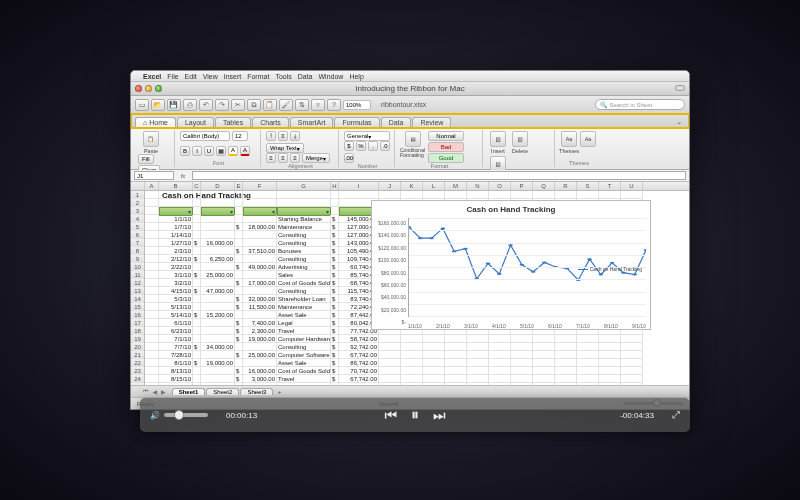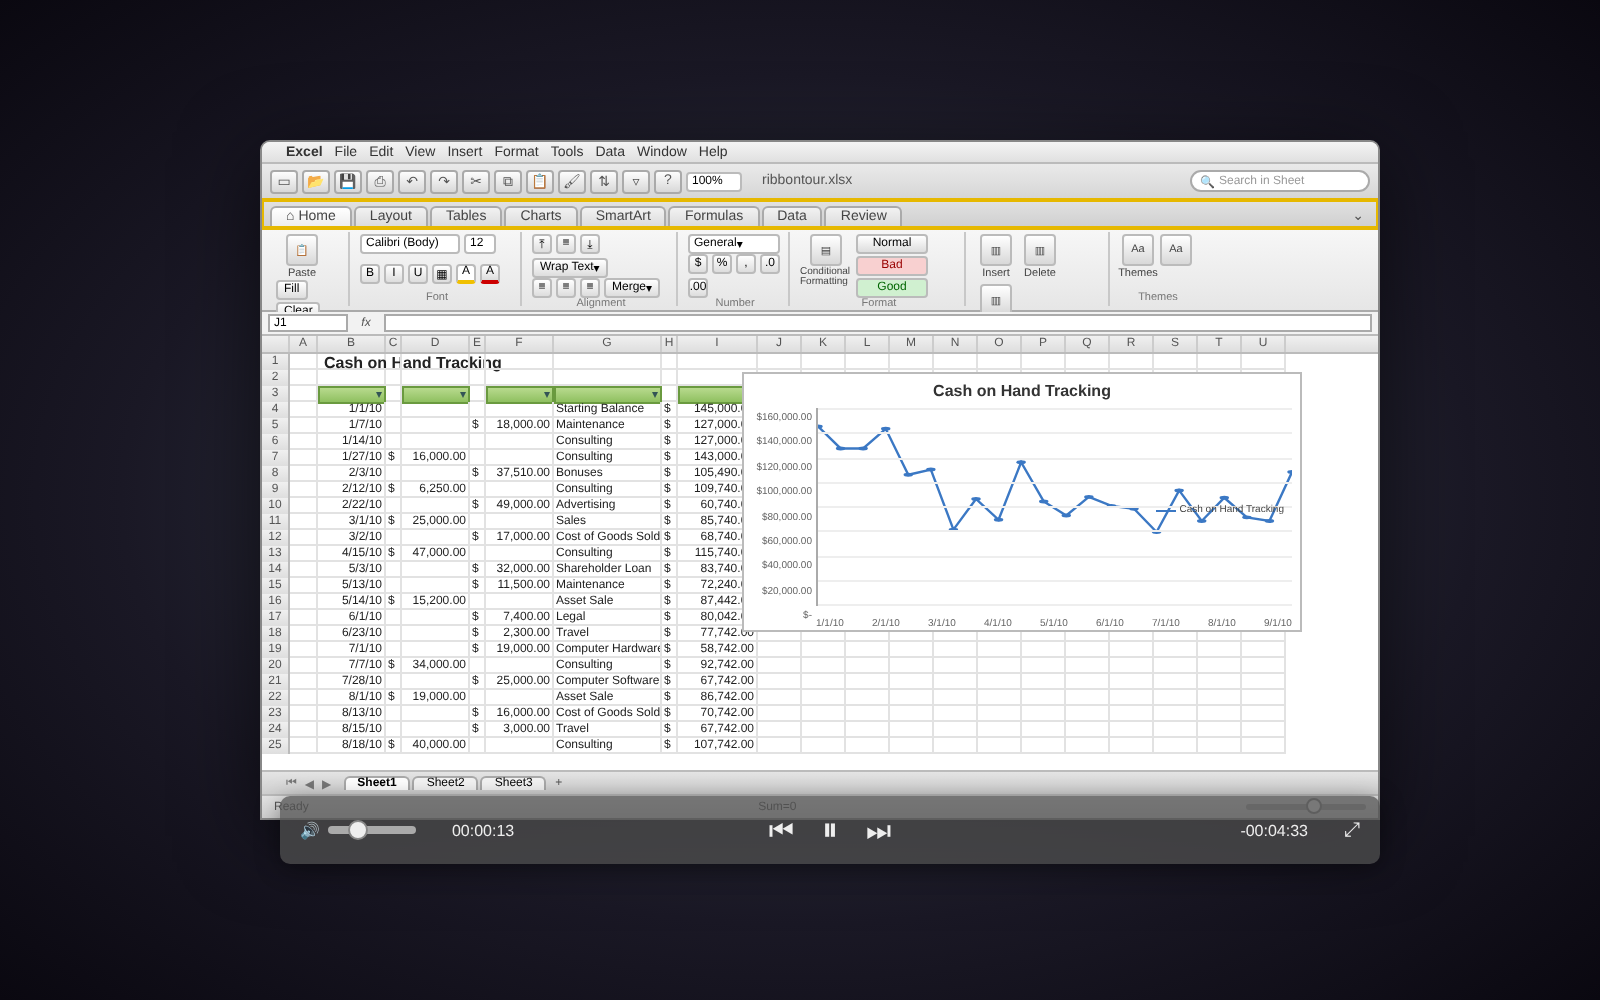--- a/index.html
+++ b/index.html
@@ -191,20 +191,29 @@
     <span>Edit</span>
     <span>View</span>
     <span>Insert</span>
     <span>Format</span>
     <span>Tools</span>
     <span>Data</span>
     <span>Window</span>
     <span>Help</span>
   </div>
 
+  <div class="titlebar">
+    <div class="traffic">
+      <div class="dot r"></div>
+      <div class="dot y"></div>
+      <div class="dot g"></div>
+    </div>
+    <div class="title-text">Introducing the Ribbon for Mac</div>
+    <div class="pill"></div>
+  </div>
 
   <div class="toolbar">
     <div class="tbtn">▭</div>
     <div class="tbtn">📂</div>
     <div class="tbtn">💾</div>
     <div class="tbtn">⎙</div>
     <div class="tbtn">↶</div>
     <div class="tbtn">↷</div>
     <div class="tbtn">✂</div>
     <div class="tbtn">⧉</div>

